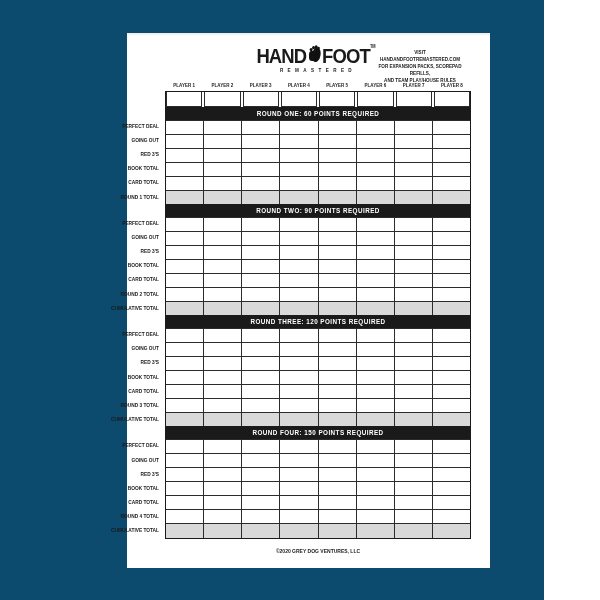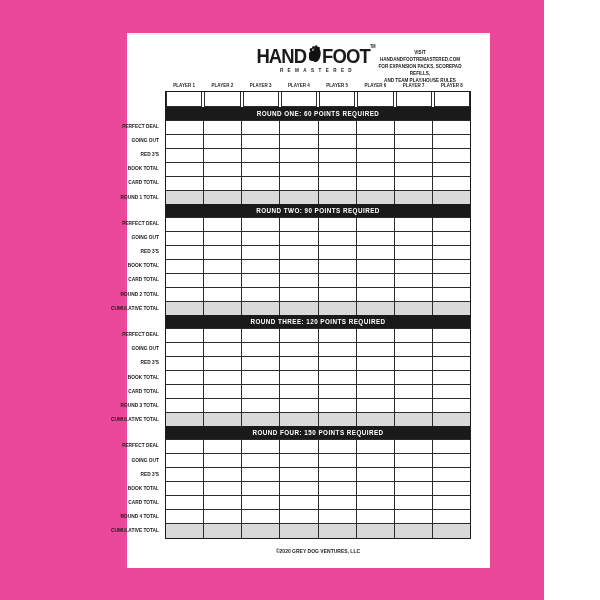--- a/index.html
+++ b/index.html
@@ -1,21 +1,21 @@
 <!DOCTYPE html>
 <html><head>
 <meta charset="utf-8">
 <style>
   html, body { margin:0; padding:0; overflow:hidden; }
   body {
     width:600px; height:600px; background:#ffffff;
     font-family:"Liberation Sans", sans-serif; color:#1a1a1a;
   }
   * { box-sizing:border-box; }
-  .canvas { position:relative; width:544px; height:600px; background:#ec4899; }
+  .canvas { position:relative; width:544px; height:600px; background:#0c4a6e; }
   .paper {
     position:absolute; left:127px; top:33px; width:363px; height:535px;
     background:#ffffff; border-top:2px solid #f0f0f0;
   }
   
   .logo { position:absolute; left:126px; top:9px; width:126px; text-align:center; }
   .logo-main {
     display:flex; align-items:center; justify-content:center;
     font-weight:bold; font-size:21px; line-height:1; letter-spacing:-1px;
     transform:scaleX(.88); transform-origin:center;

